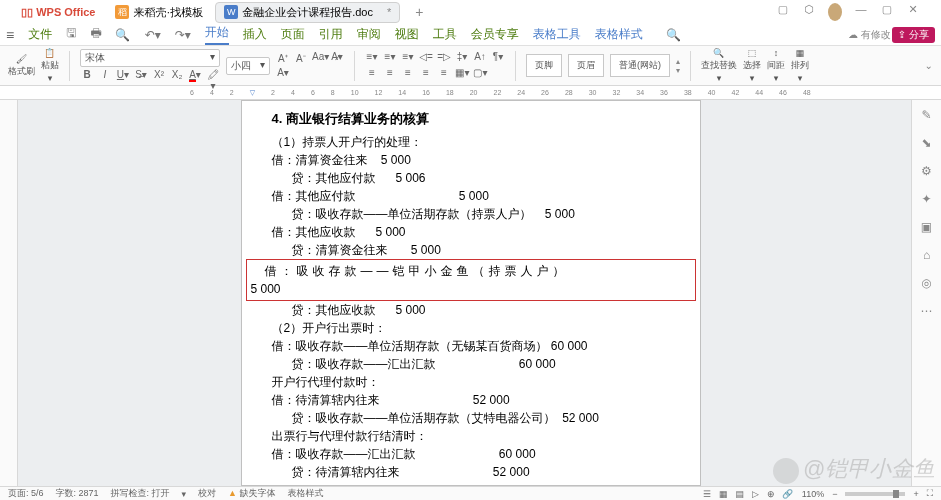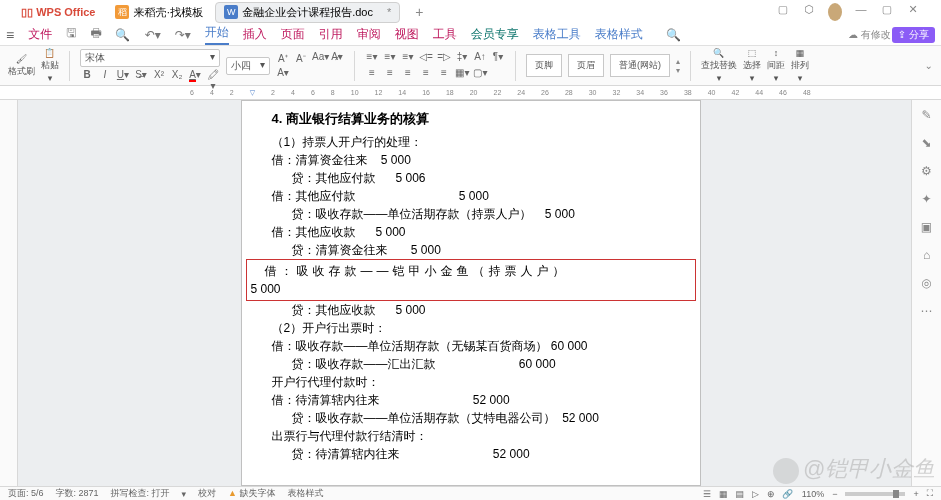--- a/index.html
+++ b/index.html
@@ -10,23 +10,23 @@
 .tab.doc { background: #eef0f2; border: 1px solid #d0d0d0; }
 .tab .badge { width: 14px; height: 14px; border-radius: 2px; display: inline-flex; align-items: center; justify-content: center; font-size: 9px; color: #fff; }
 .badge.orange { background: #f29a38; }
 .badge.blue { background: #4a7dc9; }
 .tab-add { width: 18px; height: 18px; display: flex; align-items: center; justify-content: center; color: #888; margin-left: 6px; font-size: 14px; }
 .win-ctrls { margin-left: auto; display: flex; gap: 12px; color: #888; }
 .win-ctrls span { width: 14px; text-align: center; cursor: default; }
 .avatar { width: 18px; height: 18px; border-radius: 50%; background: #c9a878; }
 .menu-bar { height: 22px; background: #fff; display: flex; align-items: center; padding: 0 6px; gap: 14px; font-size: 12px; color: #333; border-bottom: 1px solid #e0e0e0; }
 .menu-bar .mi.active { color: #4a7dc9; border-bottom: 2px solid #4a7dc9; padding-bottom: 2px; }
-.menu-bar .mi { color: #be185d; }
+.menu-bar .mi { color: #4d7c0f; }
 .menu-right { margin-left: auto; display: flex; gap: 1px; align-items: center; }
-.share-btn { background: #8b5cf6; color: #fff; padding: 1px 6px; border-radius: 3px; font-size: 10px; }
+.share-btn { background: #be185d; color: #fff; padding: 1px 6px; border-radius: 3px; font-size: 10px; }
 .cloud { color: #888; font-size: 10px; }
 .ribbon { height: 40px; background: #fafafa; border-bottom: 1px solid #d8d8d8; display: flex; align-items: center; padding: 0 8px; gap: 6px; font-size: 10px; color: #555; }
 .rb-item { display: flex; flex-direction: column; align-items: center; gap: 1px; font-size: 9px; }
 .rb-vert { display: flex; flex-direction: column; gap: 2px; }
 .rb-sel { border: 1px solid #c8c8c8; padding: 1px 4px; background: #fff; font-size: 10px; min-width: 60px; display: flex; justify-content: space-between; border-radius: 2px; }
 .rb-iconrow { display: flex; gap: 4px; }
 .rb-iconrow span { width: 14px; height: 14px; display: inline-block; text-align: center; color: #666; }
 .divider { width: 1px; height: 30px; background: #d8d8d8; margin: 0 4px; }
 .page-style { border: 1px solid #c8c8c8; padding: 4px 8px; background: #fff; display: flex; flex-direction: column; align-items: center; font-size: 9px; gap: 1px; }
 .ruler { height: 14px; background: #fff; border-bottom: 1px solid #d8d8d8; display: flex; align-items: center; font-size: 7px; color: #888; padding-left: 190px; gap: 16px; }
@@ -81,21 +81,21 @@
   <span class="icons-small">🔍</span>
   <span class="icons-small">↶▾</span>
   <span class="icons-small">↷▾</span>
   <span class="mi active">开始</span>
   <span class="mi">插入</span>
   <span class="mi">页面</span>
   <span class="mi">引用</span>
   <span class="mi">审阅</span>
   <span class="mi">视图</span>
   <span class="mi">工具</span>
-  <span class="mi" style="color:#0f766e">会员专享</span>
+  <span class="mi" style="color:#4d7c0f">会员专享</span>
   <span class="mi" style="color:#4a7dc9">表格工具</span>
   <span class="mi" style="color:#4a7dc9">表格样式</span>
   <span class="icons-small" style="margin-left:10px">🔍</span>
   <div class="menu-right">
     <span class="cloud">☁ <span>有修改</span></span>
     <span class="share-btn">⇪ <span>分享</span></span>
   </div>
 </div>
 
 <div class="ribbon">
@@ -230,20 +230,21 @@
         <span class="ln" style="letter-spacing:0">5 000</span>
       </div>
       <span class="ln" style="padding-left:20px">      贷：其他应收款      5 000</span>
       <span class="ln" style="padding-left:20px">（2）开户行出票时：</span>
       <span class="ln" style="padding-left:20px">借：吸收存款——单位活期存款（无锡某百货商场） 60 000</span>
       <span class="ln" style="padding-left:20px">      贷：吸收存款——汇出汇款                         60 000</span>
       <span class="ln" style="padding-left:20px">开户行代理付款时：</span>
       <span class="ln" style="padding-left:20px">借：待清算辖内往来                            52 000</span>
       <span class="ln" style="padding-left:20px">      贷：吸收存款——单位活期存款（艾特电器公司）  52 000</span>
       <span class="ln" style="padding-left:20px">出票行与代理付款行结清时：</span>
+      <span class="ln" style="padding-left:20px">借：吸收存款——汇出汇款                         60 000</span>
       <span class="ln" style="padding-left:20px">      贷：待清算辖内往来                            52 000</span>
     </div>
   </div>
   <div class="right-rail">
     <span>✎</span>
     <span>⬊</span>
     <span>⚙</span>
     <span>✦</span>
     <span>▣</span>
     <span>⌂</span>

